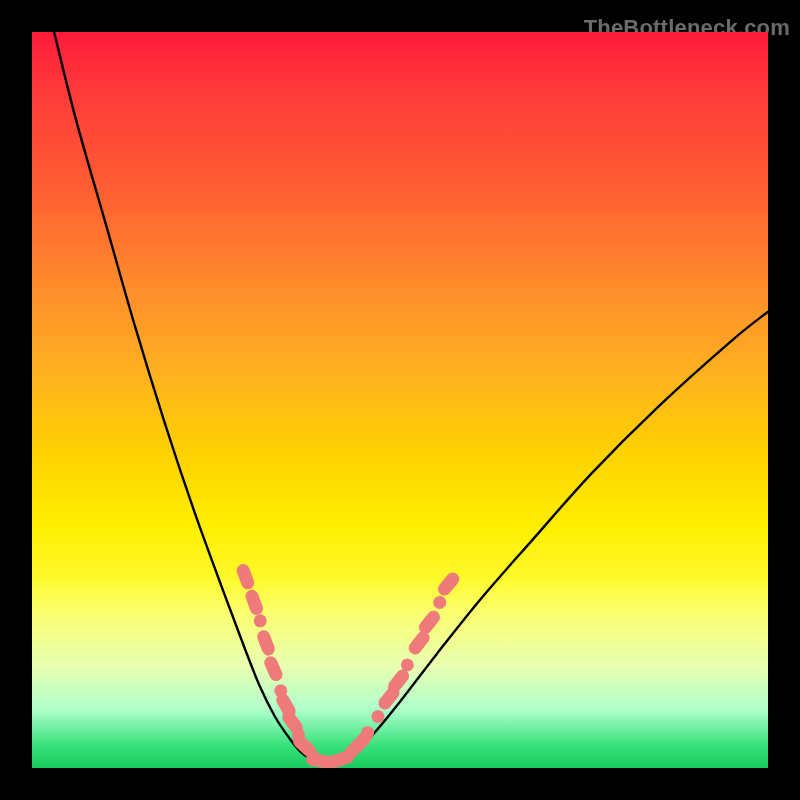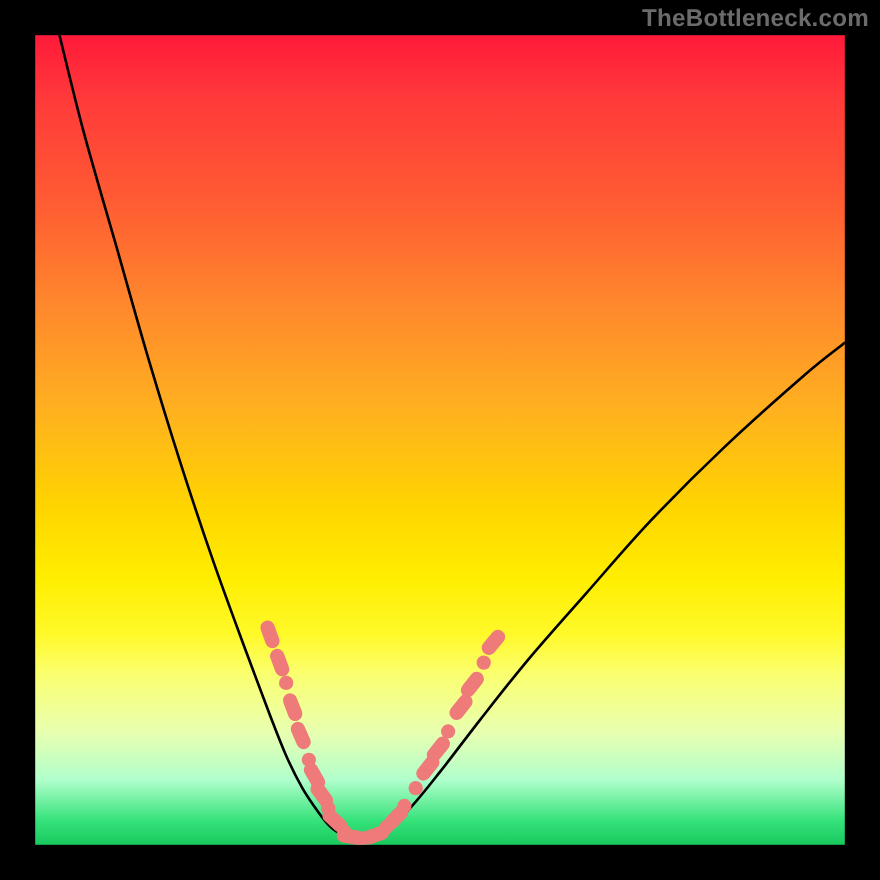--- a/index.html
+++ b/index.html
@@ -40,21 +40,21 @@
       #fff92a 74%,
       #faff70 79%,
       #e9ffb0 86%,
       #b0ffcc 92%,
       #36e27a 97%,
       #18c95e 100%
     );
   }
   .watermark {
     position: absolute;
-    top: 4px;
+    top: 15px;
     right: 10px;
     font-size: 22px;
     font-weight: 600;
     color: #6b6b6b;
     letter-spacing: 0.2px;
     user-select: none;
   }
   svg.curve {
     position: absolute;
     inset: 0;

